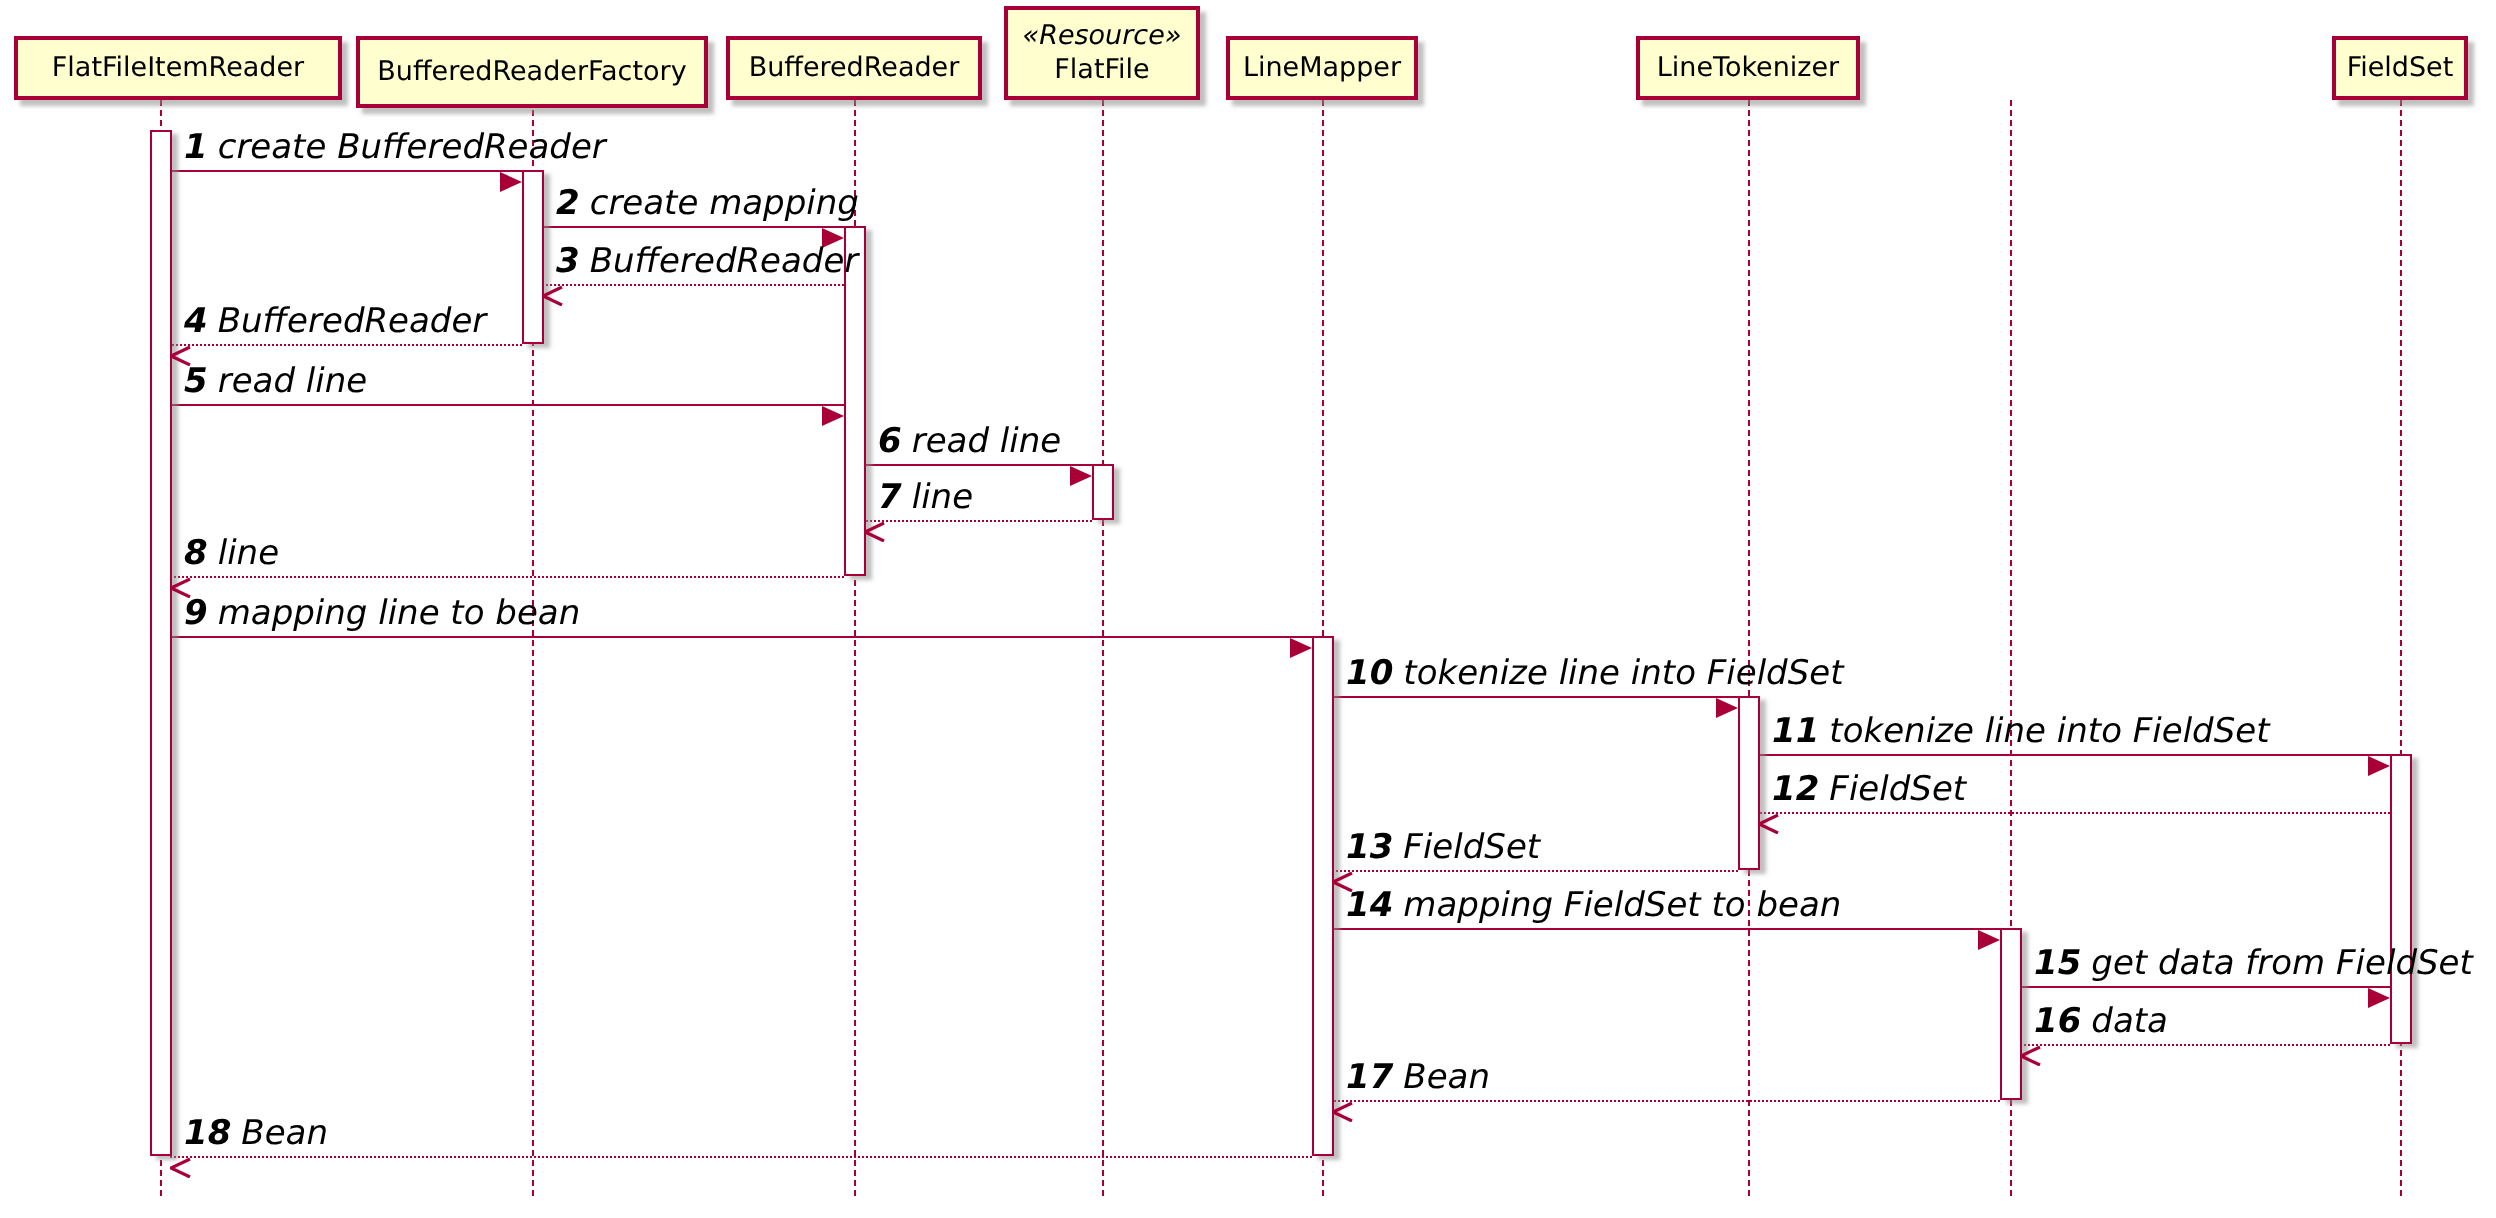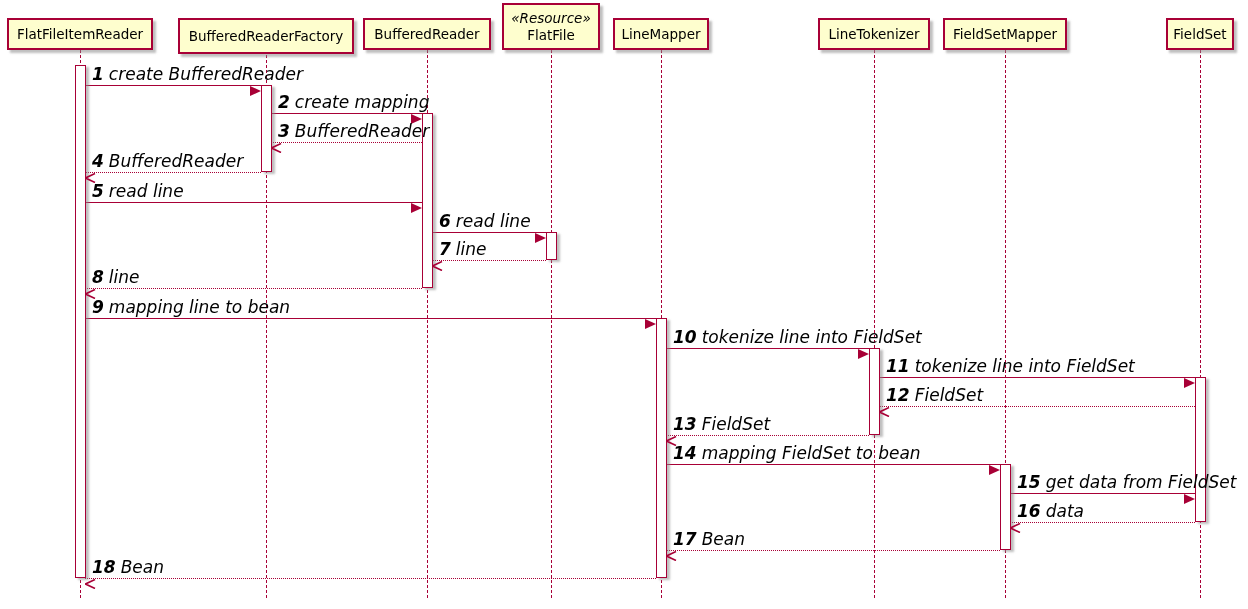--- a/index.html
+++ b/index.html
@@ -144,38 +144,35 @@
       </svg></div>
     <div class="mlabel" style="left: 92px; top: 559px;"><span class="num">18</span><span>Bean</span></div>
     <div class="act" style="left: 74.5px; top: 65px; height: 513px;"></div>
     <div class="act" style="left: 260.5px; top: 85px; height: 87px;"></div>
     <div class="act" style="left: 421.5px; top: 113px; height: 175px;"></div>
     <div class="act" style="left: 545.5px; top: 232px; height: 28px;"></div>
     <div class="act" style="left: 655.5px; top: 318px; height: 260px;"></div>
     <div class="act" style="left: 868.5px; top: 348px; height: 87px;"></div>
     <div class="act" style="left: 1194.5px; top: 377px; height: 145px;"></div>
     <div class="act" style="left: 999.5px; top: 464px; height: 86px;"></div>
-    <div class="pbox" style="left: 7px; top: 18px; width: 146px; height: 32px;">
+    <div class="pbox" style="left: 7px; top: 18px; width: 164px; height: 32px;">
       <div>FlatFileItemReader</div>
     </div>
     <div class="pbox" style="left: 178px; top: 18px; width: 176px; height: 36px;">
       <div>BufferedReaderFactory</div>
     </div>
     <div class="pbox" style="left: 363px; top: 18px; width: 128px; height: 32px;">
       <div>BufferedReader</div>
     </div>
     <div class="pbox" style="left: 613px; top: 18px; width: 96px; height: 32px;">
       <div>LineMapper</div>
     </div>
     <div class="pbox" style="left: 502px; top: 3px; width: 98px; height: 47px;">
       <div class="stereo">«Resource»</div>
       <div>FlatFile</div>
     </div>
     <div class="pbox" style="left: 818px; top: 18px; width: 112px; height: 32px;">
       <div>LineTokenizer</div>
     </div>
-    <div class="pbox" style="left: 943px; top: 18px; width: 124px; height: 32px;">
-      <div>FieldSetMapper</div>
-    </div>
     <div class="pbox" style="left: 1166px; top: 18px; width: 68px; height: 32px;">
       <div>FieldSet</div>
     </div>
   </div>
 
 </body></html>

